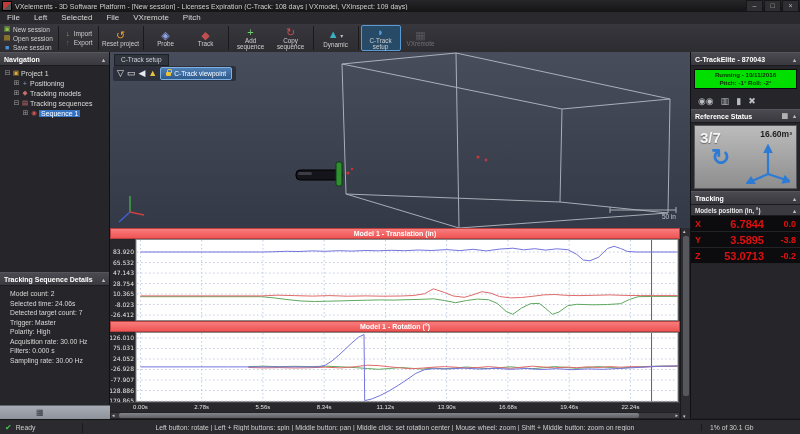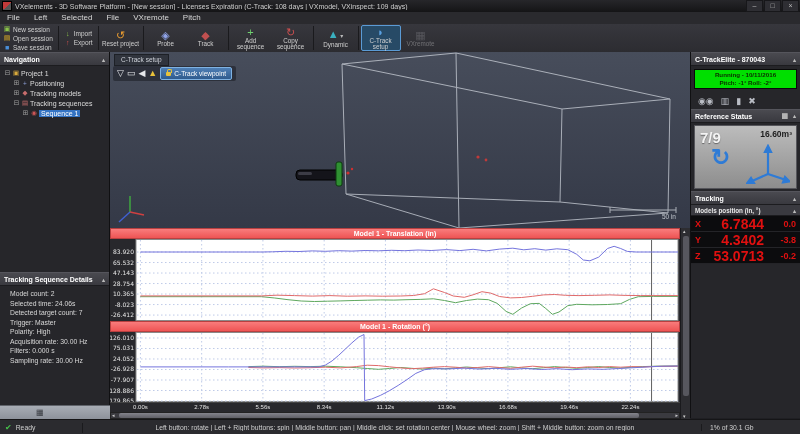--- a/index.html
+++ b/index.html
@@ -76,21 +76,21 @@
   .rp-icons .ricon{font-size:9px;color:#b9bcc4;}
   .ref-box{margin:2px 3px;height:62px;background:linear-gradient(#bcbcbc,#8d8d8d);border:1px solid #55555a;position:relative;}
   .ref-count{position:absolute;left:5px;top:3px;font-size:15px;font-weight:bold;color:#f4f4f4;text-shadow:0 1px 1px #666;}
   .ref-volume{position:absolute;right:4px;top:3px;font-size:8.5px;font-weight:bold;color:#1d1d1d;}
   .ref-rotate{position:absolute;left:16px;top:18px;font-size:23px;font-weight:bold;color:#2e7bd6;}
   .track-sub{height:10px;background:#3a3a40;border-bottom:1px solid #1c1c1f;display:flex;align-items:center;justify-content:space-between;
              padding:0 4px;font-size:6.3px;font-weight:bold;color:#e8e8e8;}
   .track-row{display:flex;align-items:center;height:15px;background:#0c0c0e;border-bottom:1px solid #242428;
              font-weight:bold;color:#e01010;}
   .track-row .ax{width:16px;padding-left:4px;font-size:9px;}
-  .track-row .pos{flex:1;text-align:right;font-size:14px;}
+  .track-row .pos{flex:1;text-align:right;font-size:11px;}
   .track-row .rot{width:32px;text-align:right;font-size:9px;padding-right:4px;}
   
   .statusbar{position:absolute;left:0;top:419px;width:800px;height:15px;background:#2b2b2f;border-top:1px solid #151517;
              display:flex;align-items:center;font-size:6.8px;color:#cfcfcf;}
   .statusbar .check{color:#46c24a;font-size:8px;margin:0 4px 0 5px;}
   .statusbar .ready{width:60px;}
   .statusbar .sep{width:1px;height:10px;background:#1a1a1d;margin:0 6px;}
   .statusbar .hints{flex:1;text-align:center;white-space:nowrap;overflow:hidden;}
   .statusbar .mem{width:90px;text-align:left;padding-left:8px;border-left:1px solid #1a1a1d;}
 </style>
@@ -394,21 +394,21 @@
       <span class="ricon">✖</span>
     </div>
     <div class="panel-header">
       <span>Reference Status</span>
       <span>
         <span class="collapse" style="font-size:7px;margin-right:3px;">▦</span>
         <span class="collapse">▴</span>
       </span>
     </div>
     <div class="ref-box">
-      <span class="ref-count">7/9</span>
+      <span class="ref-count">3/7</span>
       <span class="ref-volume">16.60m³</span>
       <span class="ref-rotate">↻</span>
       <svg width="44" height="40" style="position:absolute;right:6px;top:18px;">
         <g stroke="#2e7bd6" stroke-width="2.2" fill="#2e7bd6">
           <line x1="22" y1="30" x2="22" y2="6"></line>
             <polygon points="22,2 19,8 25,8"></polygon>
           <line x1="22" y1="30" x2="4" y2="38"></line>
             <polygon points="1,39.5 8,39 5,34"></polygon>
           <line x1="22" y1="30" x2="40" y2="36"></line>
             <polygon points="43.5,37.5 37,38.5 39,33"></polygon>
@@ -424,21 +424,21 @@
       <span class="collapse">▴</span>
     </div>
     <div id="track-rows">
         <div class="track-row">
           <span class="ax">X</span>
           <span class="pos">6.7844</span>
           <span class="rot">0.0</span>
         </div>
         <div class="track-row">
           <span class="ax">Y</span>
-          <span class="pos">4.3402</span>
+          <span class="pos">3.5895</span>
           <span class="rot">-3.8</span>
         </div>
         <div class="track-row">
           <span class="ax">Z</span>
           <span class="pos">53.0713</span>
           <span class="rot">-0.2</span>
         </div>
       </div>
   </div>
 

